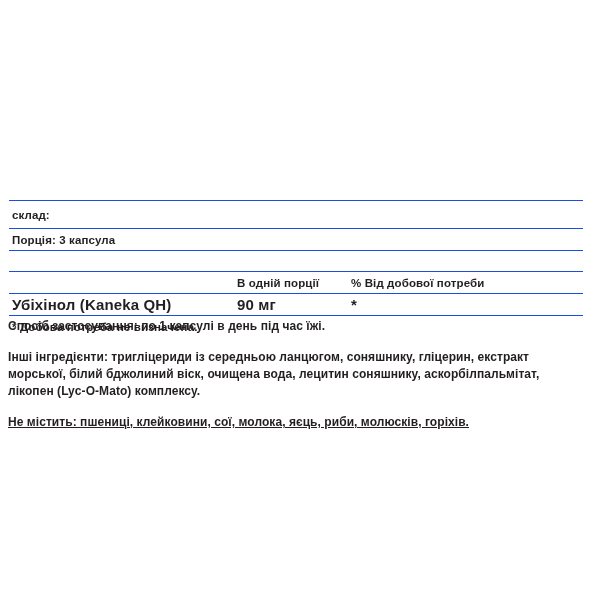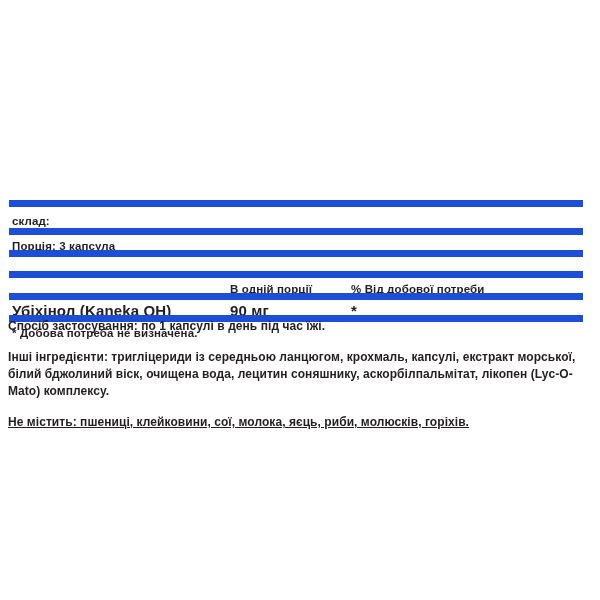--- a/index.html
+++ b/index.html
@@ -24,21 +24,21 @@
 
   
   .facts-panel {
     position: absolute;
     left: 9px;
     top: 200px;
     width: 574px;
   }
 
   .facts-row {
-    border-top: 7px solid #1d4ed8;
+    border-top: 1px solid #1d4ed8;
     box-sizing: border-box;
     position: relative;
   }
 
   .facts-row .cell {
     position: absolute;
     top: 0;
     white-space: nowrap;
   }
 
@@ -72,21 +72,21 @@
     letter-spacing: 0.01em;
   }
 
   .t-label {
     font-weight: 700;
     font-size: 15px;
     letter-spacing: 0.01em;
   }
 
   .col-1 { left: 3px; }
-  .col-2 { left: 221px; }
+  .col-2 { left: 228px; }
   .col-3 { left: 342px; }
 
   
   .body-block {
     position: absolute;
     left: 8px;
     top: 318px;
     width: 578px;
   }
 
@@ -133,17 +133,17 @@
     </div>
 
     <div class="facts-row row-foot">
       <span class="cell col-1 t-bold">* Добова потреба не визначена.</span>
     </div>
 
   </section>
 
   <section class="body-block">
     <p class="para usage">Спосіб застосування: по 1 капсулі в день під час їжі.</p>
-    <p class="para ingredients">Інші інгредієнти: тригліцериди із середньою ланцюгом, крохмаль, капсулі, екстракт морської, білий бджолиний віск, очищена вода, лецитин соняшнику, аскорбілпальмітат, лікопен (Lyc-O-Mato) комплексу.</p>
+    <p class="para ingredients">Інші інгредієнти: тригліцериди із середньою ланцюгом, соняшнику, гліцерин, екстракт морської, білий бджолиний віск, очищена вода, лецитин соняшнику, аскорбілпальмітат, лікопен (Lyc-O-Mato) комплексу.</p>
     <p class="para free-from">Не містить: пшениці, клейковини, сої, молока, яєць, риби, молюсків, горіхів.</p>
   </section>
 
 </div>
 
 </body></html>

